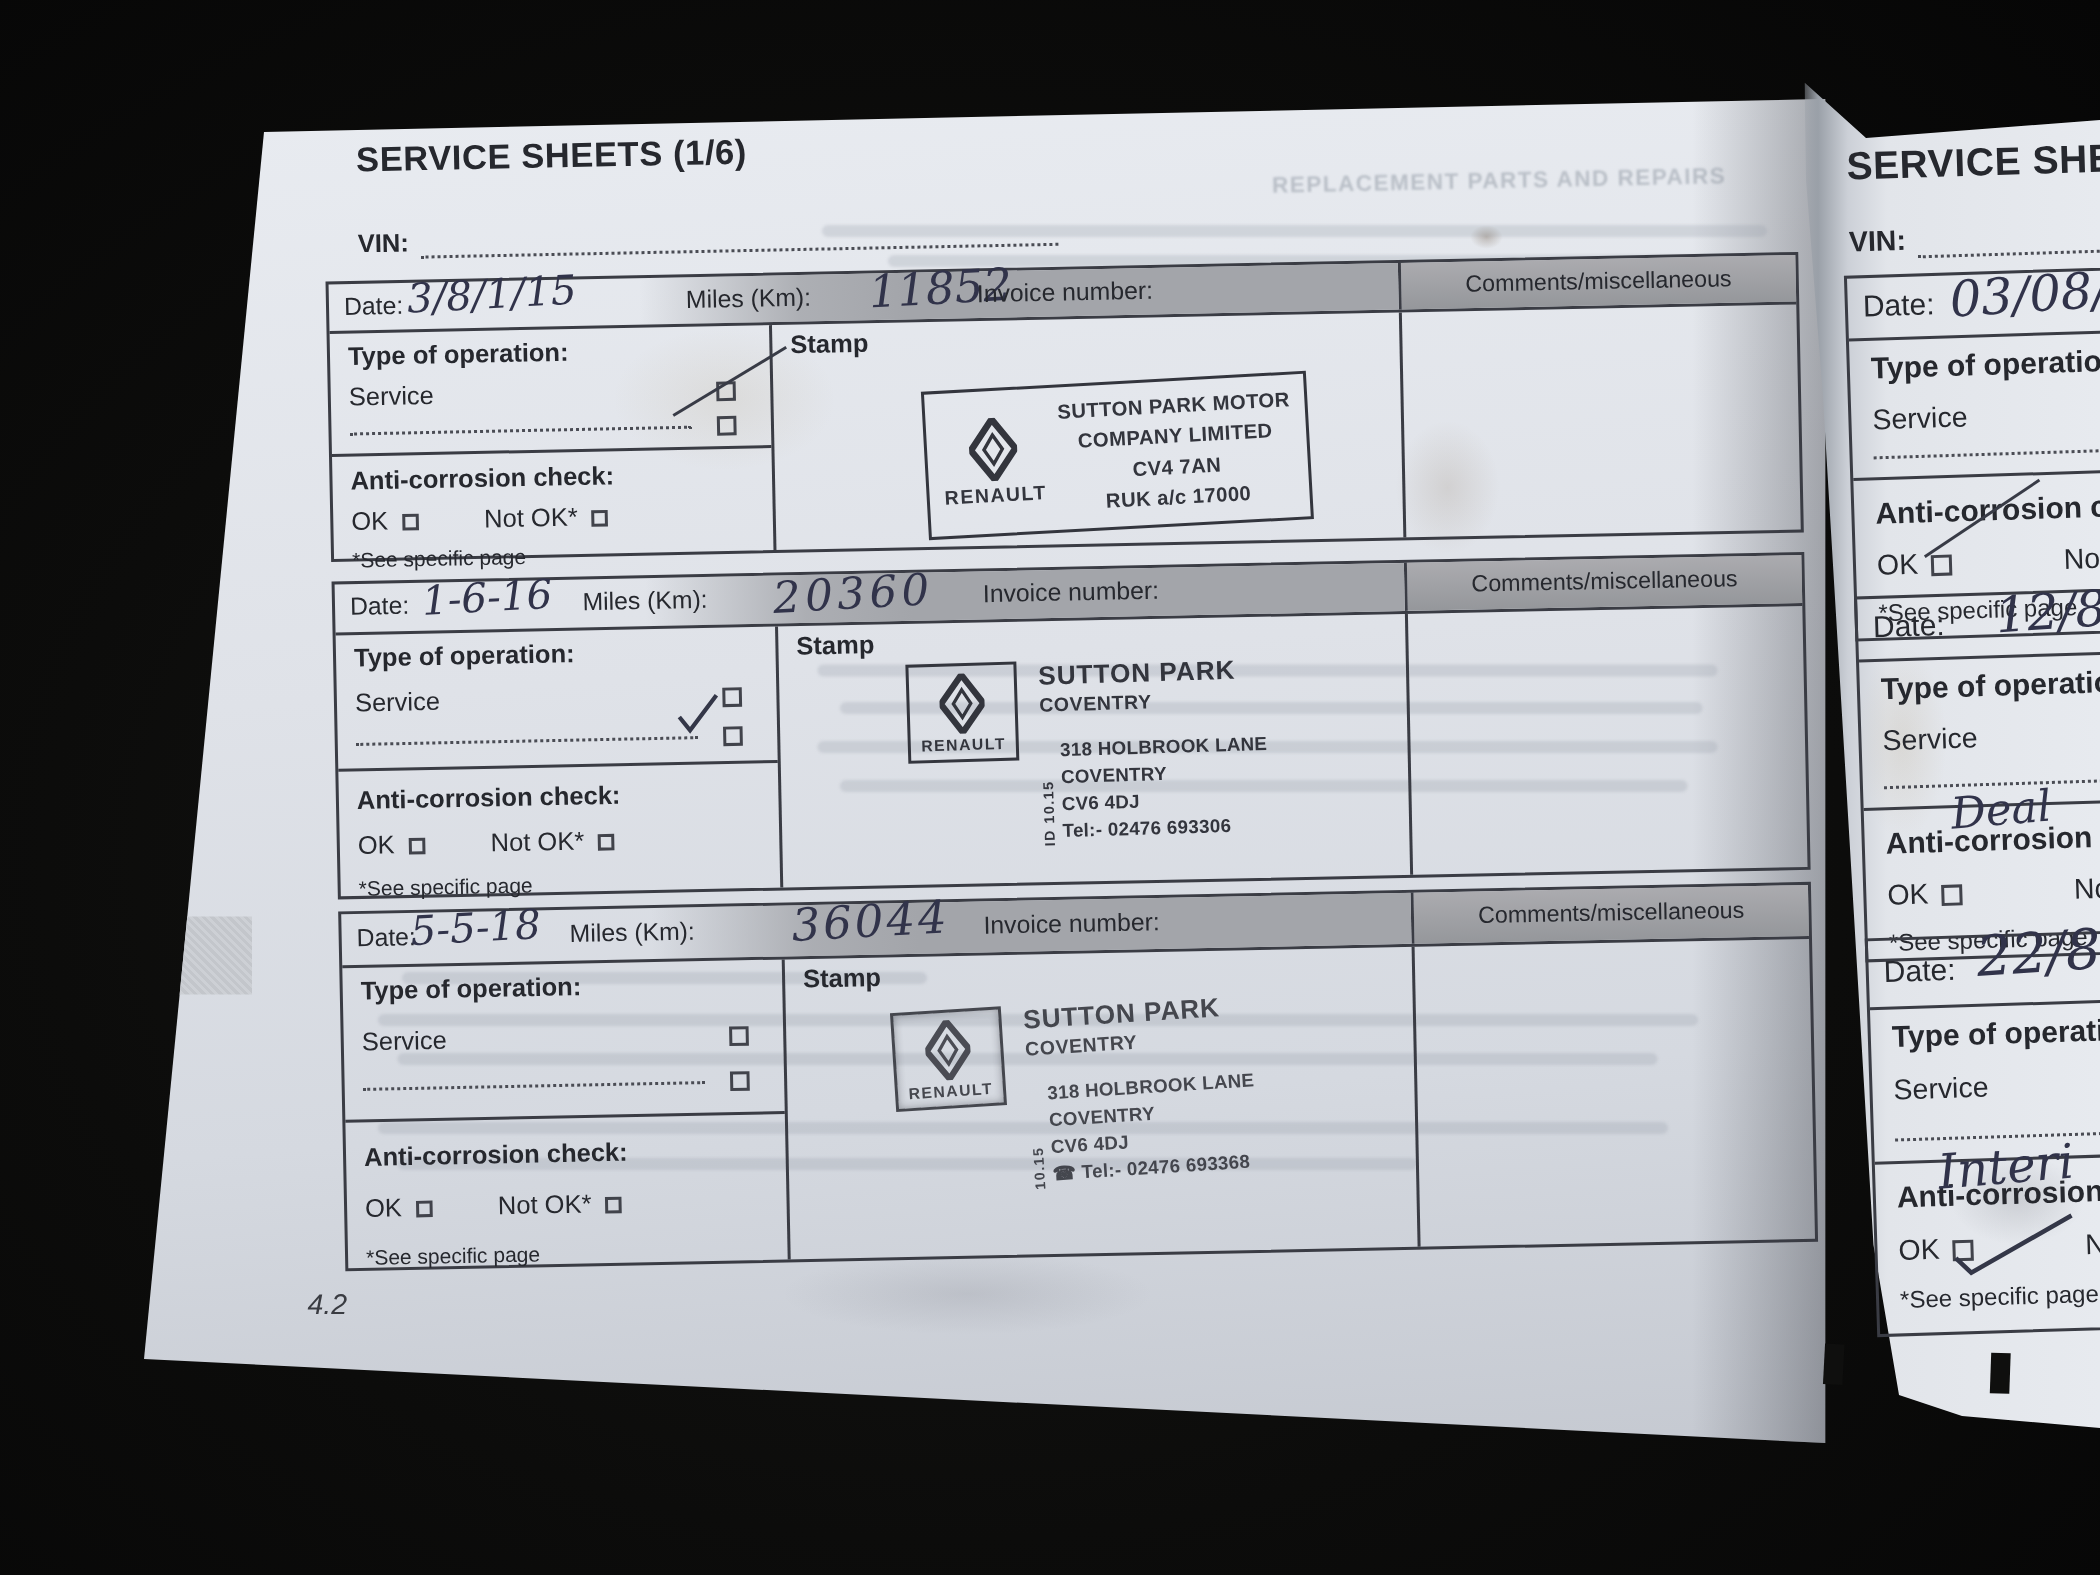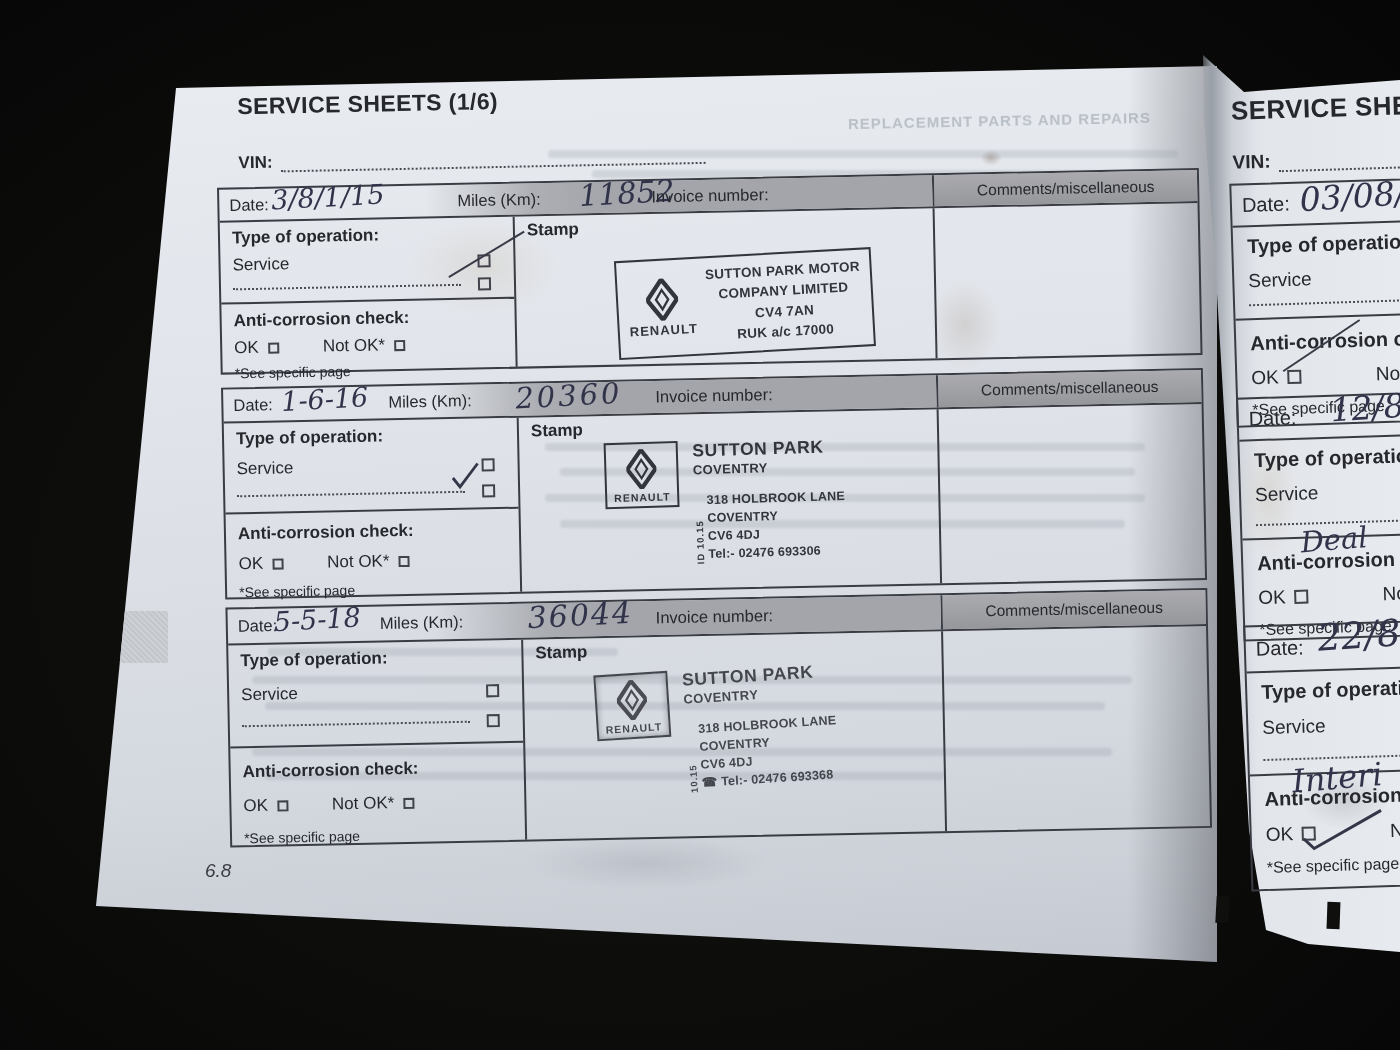--- a/index.html
+++ b/index.html
@@ -302,21 +302,21 @@
                 </div>
               </div>
             </div>
           </div>
         </div>
         <div class="cell-comments"></div>
       </div>
     </div>
   </div>
 
-  <div class="pagenum">6.8</div>
+  <div class="pagenum">4.2</div>
 
   <div class="page page-right">
     <div class="stain" style="left:1238px;top:430px;width:60px;height:130px;background:radial-gradient(ellipse,rgba(165,140,95,.15),rgba(165,140,95,0) 70%);"></div>
     <div class="stain" style="left:1300px;top:770px;width:90px;height:60px;background:radial-gradient(ellipse,rgba(90,92,100,.18),rgba(90,92,100,0) 70%);"></div>
   </div>
 
   <div class="rp-content">
     <div class="rp-title">SERVICE SHEETS</div>
     <div class="vin-row rp-vin">
       <span>VIN:</span>

